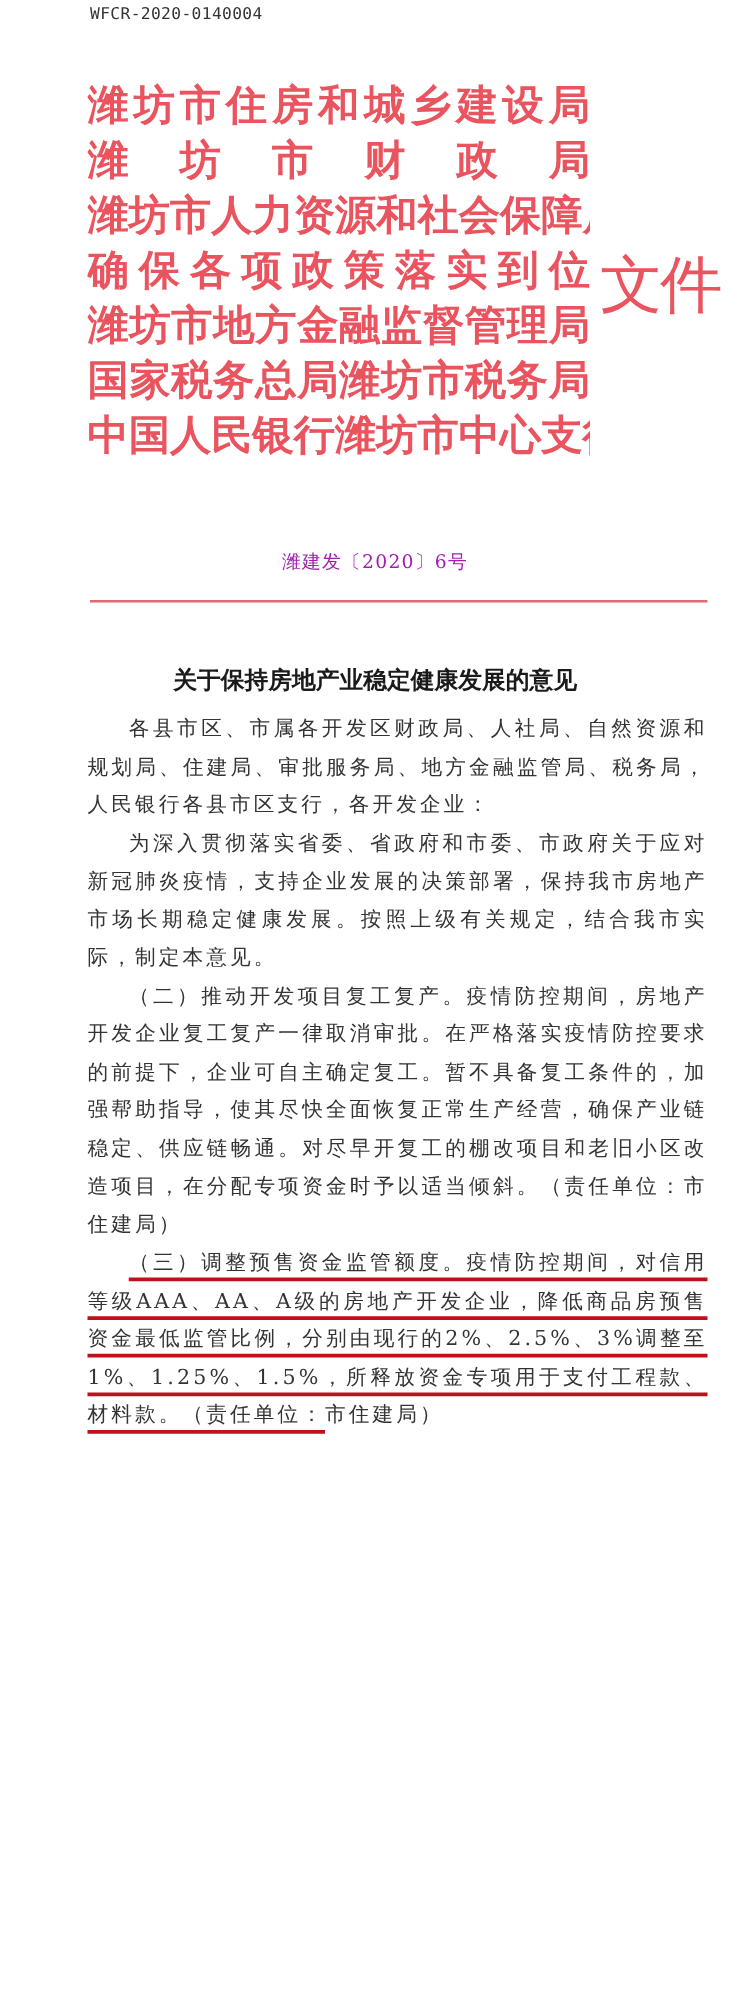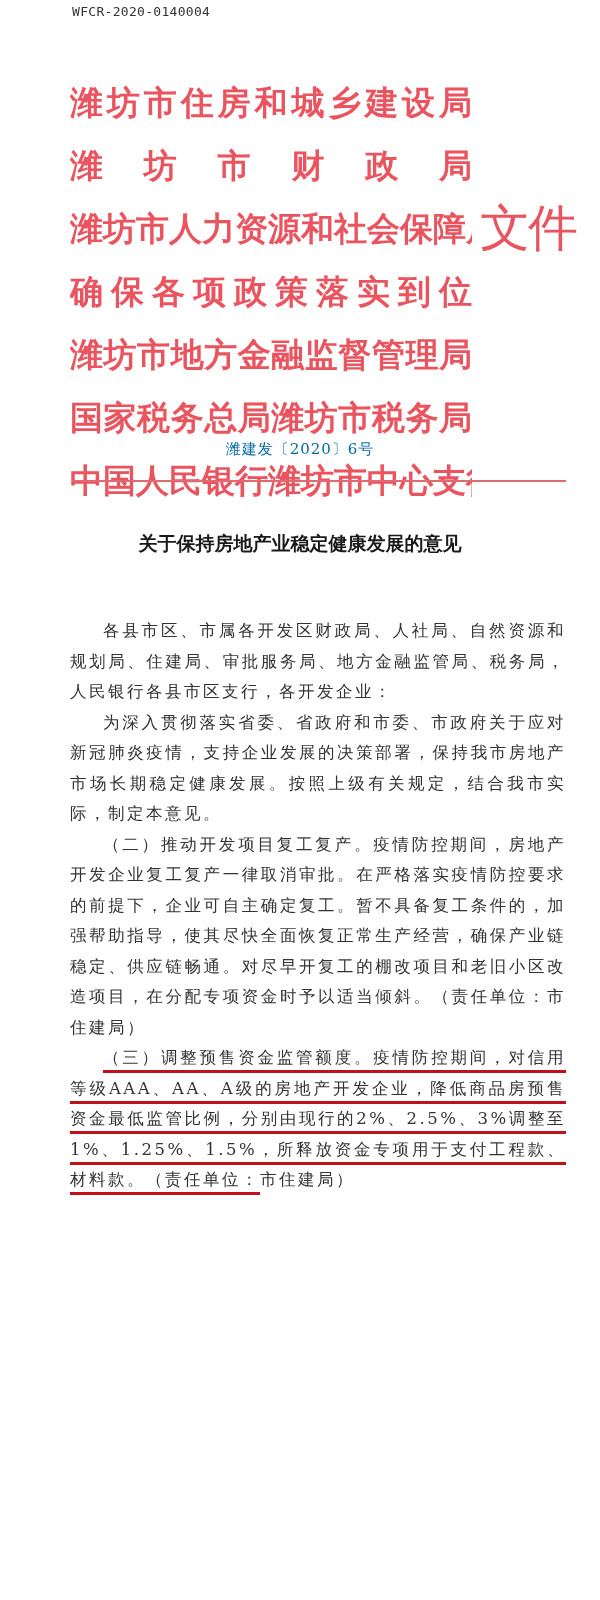--- a/index.html
+++ b/index.html
@@ -35,39 +35,38 @@
       line-height: 44px;
       font-size: 33px;
       font-weight: bold;
       color: #e9545e;
       white-space: nowrap;
       text-align-last: justify;
       text-align: justify;
       width: 402px;
       overflow: hidden;
       font-family: "DejaVu Serif", "Liberation Serif", serif;
-      margin-top: 19px;
     }
     .wenjian {
       position: absolute;
       left: 480px;
       top: 195px;
       font-size: 50px;
       color: #e9545e;
       font-family: "DejaVu Serif", "Liberation Serif", serif;
       letter-spacing: -2px;
     }
     .doc-number {
       position: absolute;
       left: 0;
       width: 600px;
       top: 440px;
       text-align: center;
       font-size: 15px;
-      color: #0369a1;
+      color: #a21caf;
       letter-spacing: 1px;
     }
     .red-rule {
       position: absolute;
       left: 72px;
       top: 480px;
       width: 494px;
       height: 2px;
       background: #e06a72;
     }
@@ -84,21 +83,20 @@
     }
     .body-text {
       position: absolute;
       left: 70px;
       top: 568px;
       width: 496px;
       font-size: 16.5px;
       line-height: 30.5px;
       color: #333;
       letter-spacing: 2.5px;
-      margin-top: 48px;
     }
     .body-text p {
       margin: 0;
       text-align: justify;
     }
     .indent { text-indent: 2em; }
     .heading { font-weight: bold; text-indent: 2em; margin-top: 0 !important; }
     .hl {
       text-decoration: underline;
       text-decoration-color: #c0101a;

